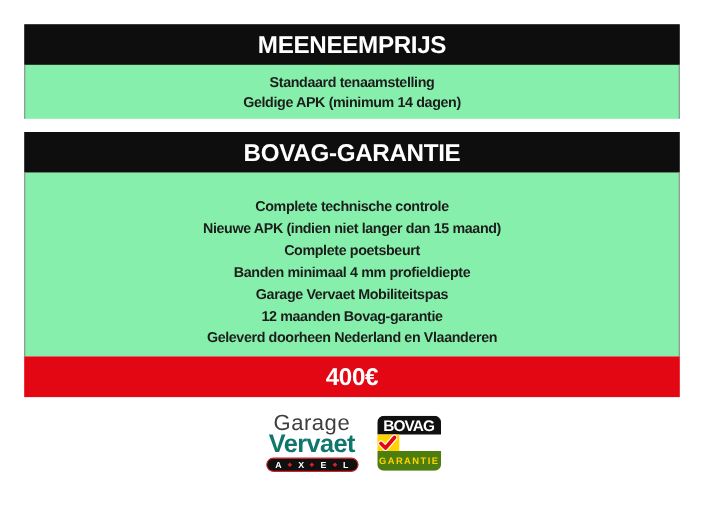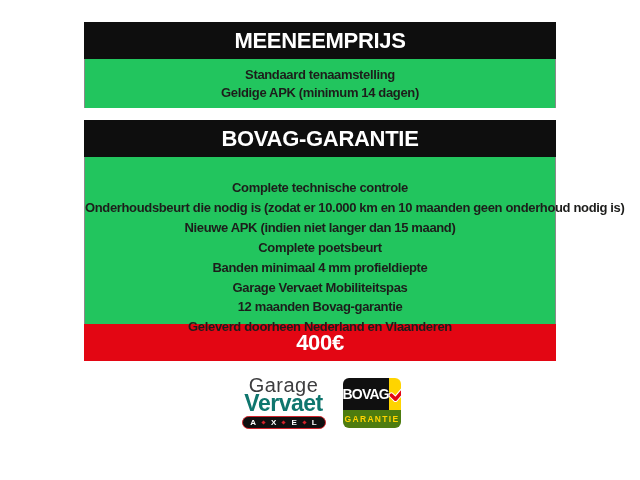--- a/index.html
+++ b/index.html
@@ -3,21 +3,21 @@
 <meta charset="utf-8">
 <style>
   * { margin: 0; padding: 0; box-sizing: border-box; }
   html, body { width: 640px; height: 480px; }
   body {
     background: #ffffff;
     font-family: "Liberation Sans", sans-serif;
     overflow: hidden;
   }
   .wrap {
-    width: 472px;
+    width: 596px;
     margin: 22px auto 0 auto;
   }
   .block { width: 100%; }
   .bar {
     width: 100%;
     display: flex;
     align-items: center;
     justify-content: center;
     font-weight: bold;
     color: #ffffff;
@@ -27,21 +27,21 @@
     background: #0e0e0e;
     height: 37px;
     font-size: 22px;
   }
   .bar.red {
     background: #e30613;
     height: 37px;
     font-size: 22px;
   }
   .body-white {
-    background: #22c55e;
+    background: #86efac;
     border-left: 1px solid #8a8a8a;
     border-right: 1px solid #8a8a8a;
     text-align: center;
     font-weight: bold;
     color: #1d1d1b;
   }
   .body-white .line {
     font-size: 13px;
     letter-spacing: -0.35px;
     white-space: nowrap;
@@ -117,20 +117,21 @@
     width: 58px;
     height: 50px;
     border-radius: 6px;
     overflow: hidden;
     display: flex;
     flex-direction: column;
   }
   .bovag-top {
     height: 32px;
     display: flex;
+    flex-direction: column;
   }
   .bovag-name-box {
     flex: 1;
     background: #101010;
     display: flex;
     align-items: center;
     justify-content: center;
     color: #ffffff;
     font-size: 14px;
     font-weight: bold;
@@ -172,21 +173,20 @@
   </div>
 
   <div class="gap"></div>
 
   <div class="block">
     <div class="bar black block2-header">
       <span>BOVAG-GARANTIE</span>
     </div>
     <div class="body-white body2">
       <div class="line">Complete technische controle</div>
-      <div class="line">Onderhoudsbeurt die nodig is (zodat er 10.000 km en 10 maanden geen onderhoud nodig is)</div>
       <div class="line">Nieuwe APK (indien niet langer dan 15 maand)</div>
       <div class="line">Complete poetsbeurt</div>
       <div class="line">Banden minimaal 4 mm profieldiepte</div>
       <div class="line">Garage Vervaet Mobiliteitspas</div>
       <div class="line">12 maanden Bovag-garantie</div>
       <div class="line">Geleverd doorheen Nederland en Vlaanderen</div>
     </div>
     <div class="bar red">
       <span>400€</span>
     </div>

